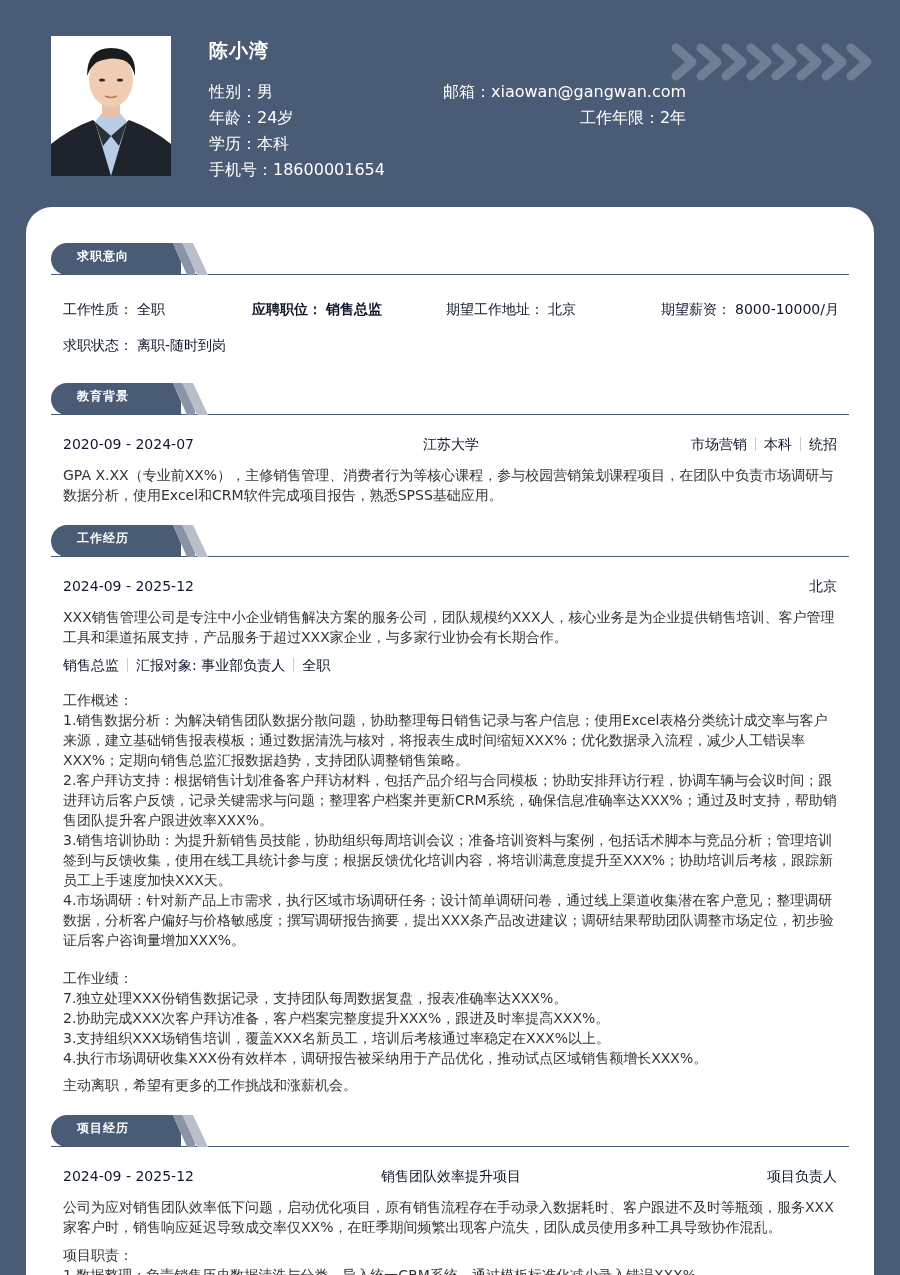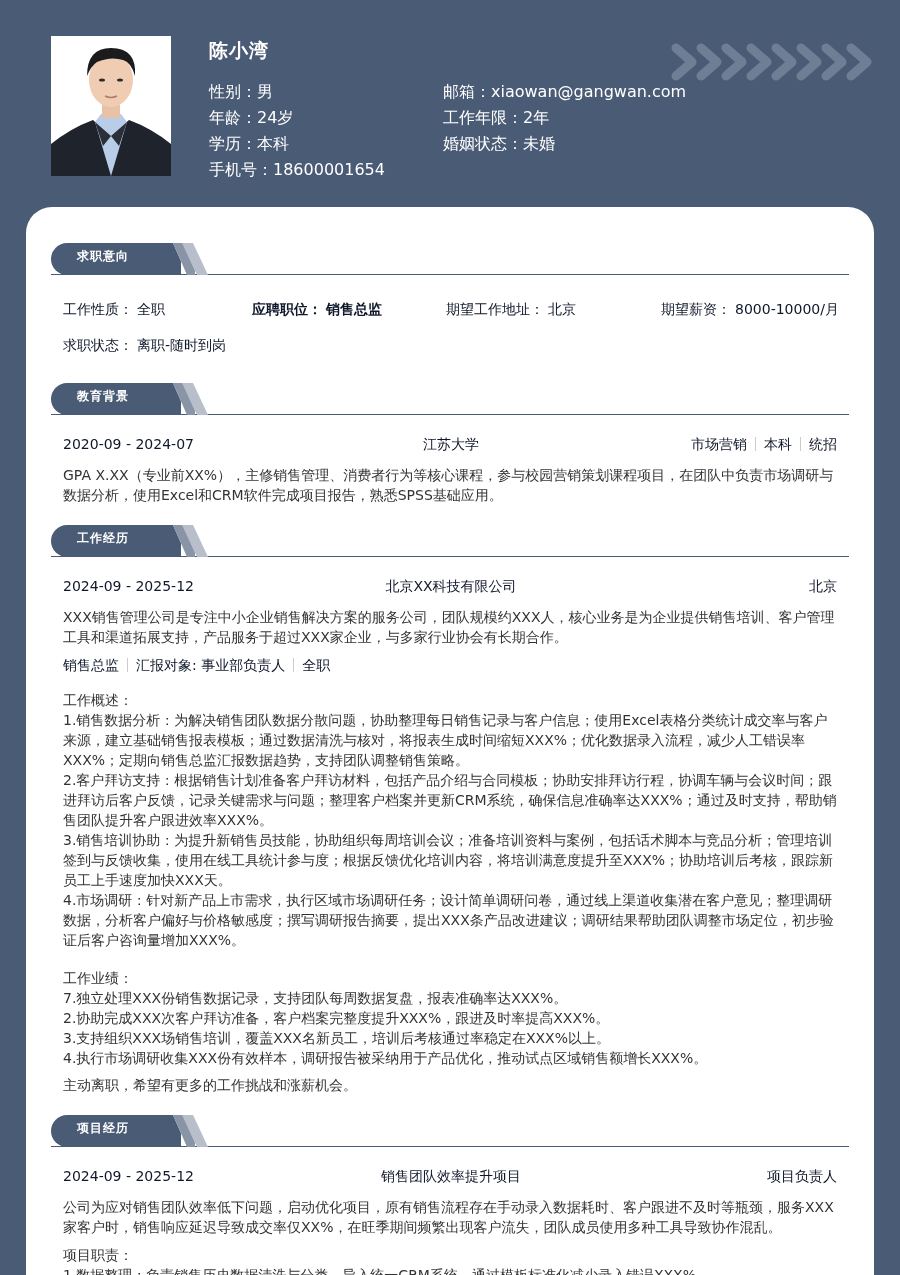--- a/index.html
+++ b/index.html
@@ -42,21 +42,21 @@
   }
   .sec-head .stripe2 {
     position: absolute; top: 0; left: 131px; width: 26px; height: 32px; background: #b8bfca;
     clip-path: polygon(0 0, 11px 0, 26px 100%, 15px 100%);
   }
   .sec-head .title {
     position: absolute; left: 26px; top: 5px; font-size: 12px; font-weight: bold; color: #fff; letter-spacing: 1px;
   }
   .txt { position: absolute; font-size: 14px; color: #0f172a; line-height: 20px; white-space: nowrap; }
   .para { position: absolute; left: 37px; width: 775px; font-size: 14px; color: #333; line-height: 20px; }
-  .right { text-align: left; }
+  .right { text-align: right; }
   .center { text-align: center; }
   .sep { display: inline-block; width: 1px; height: 14px; background: #ccc; margin: 0 8px; vertical-align: -2px; }
 </style>
 </head>
 <body>
 
 <div class="header">
   <div class="photo">
     <svg width="120" height="140" viewBox="0 0 120 140">
       <rect width="120" height="140" fill="#ffffff"></rect>
@@ -75,21 +75,20 @@
 
   <div class="info-col left">
     <div class="row"><span>性别：</span><span>男</span></div>
     <div class="row"><span>年龄：</span><span>24岁</span></div>
     <div class="row"><span>学历：</span><span>本科</span></div>
     <div class="row"><span>手机号：</span><span>18600001654</span></div>
   </div>
   <div class="info-col right">
     <div class="row"><span>邮箱：</span><span>xiaowan@gangwan.com</span></div>
     <div class="row"><span>工作年限：</span><span>2年</span></div>
-    <div class="row"><span>婚姻状态：</span><span>未婚</span></div>
   </div>
 
   <div class="chevrons">
     <svg width="205" height="40" viewBox="0 0 205 40">
       <g fill="none" stroke="#6e7e94" stroke-width="9" stroke-linecap="round" stroke-linejoin="round">
         <polyline points="8,6 24,20 8,34"></polyline>
         <polyline points="33,6 49,20 33,34"></polyline>
         <polyline points="58,6 74,20 58,34"></polyline>
         <polyline points="83,6 99,20 83,34"></polyline>
         <polyline points="108,6 124,20 108,34"></polyline>
@@ -131,21 +130,20 @@
   <div class="para" style="top:258px;">GPA X.XX（专业前XX%），主修销售管理、消费者行为等核心课程，参与校园营销策划课程项目，在团队中负责市场调研与数据分析，使用Excel和CRM软件完成项目报告，熟悉SPSS基础应用。</div>
 
   <div class="sec-head" style="top:318px;">
     <div class="line"></div>
     <div class="tab"></div>
     <div class="stripe1"></div>
     <div class="stripe2"></div>
     <div class="title">工作经历</div>
   </div>
   <div class="txt" style="left:37px; top:369px;">2024-09 - 2025-12</div>
-  <div class="txt center" style="left:300px; width:250px; top:369px;">北京XX科技有限公司</div>
   <div class="txt right" style="right:37px; top:369px;">北京</div>
   <div class="para" style="top:400px;">XXX销售管理公司是专注中小企业销售解决方案的服务公司，团队规模约XXX人，核心业务是为企业提供销售培训、客户管理工具和渠道拓展支持，产品服务于超过XXX家企业，与多家行业协会有长期合作。</div>
   <div class="txt" style="left:37px; top:448px;">
     <span>销售总监</span><span class="sep"></span><span>汇报对象: 事业部负责人</span><span class="sep"></span><span>全职</span>
   </div>
   <div class="para" style="top:483px;">
     <div>工作概述：</div>
     <div>1.销售数据分析：为解决销售团队数据分散问题，协助整理每日销售记录与客户信息；使用Excel表格分类统计成交率与客户来源，建立基础销售报表模板；通过数据清洗与核对，将报表生成时间缩短XXX%；优化数据录入流程，减少人工错误率XXX%；定期向销售总监汇报数据趋势，支持团队调整销售策略。</div>
     <div>2.客户拜访支持：根据销售计划准备客户拜访材料，包括产品介绍与合同模板；协助安排拜访行程，协调车辆与会议时间；跟进拜访后客户反馈，记录关键需求与问题；整理客户档案并更新CRM系统，确保信息准确率达XXX%；通过及时支持，帮助销售团队提升客户跟进效率XXX%。</div>
     <div>3.销售培训协助：为提升新销售员技能，协助组织每周培训会议；准备培训资料与案例，包括话术脚本与竞品分析；管理培训签到与反馈收集，使用在线工具统计参与度；根据反馈优化培训内容，将培训满意度提升至XXX%；协助培训后考核，跟踪新员工上手速度加快XXX天。</div>

